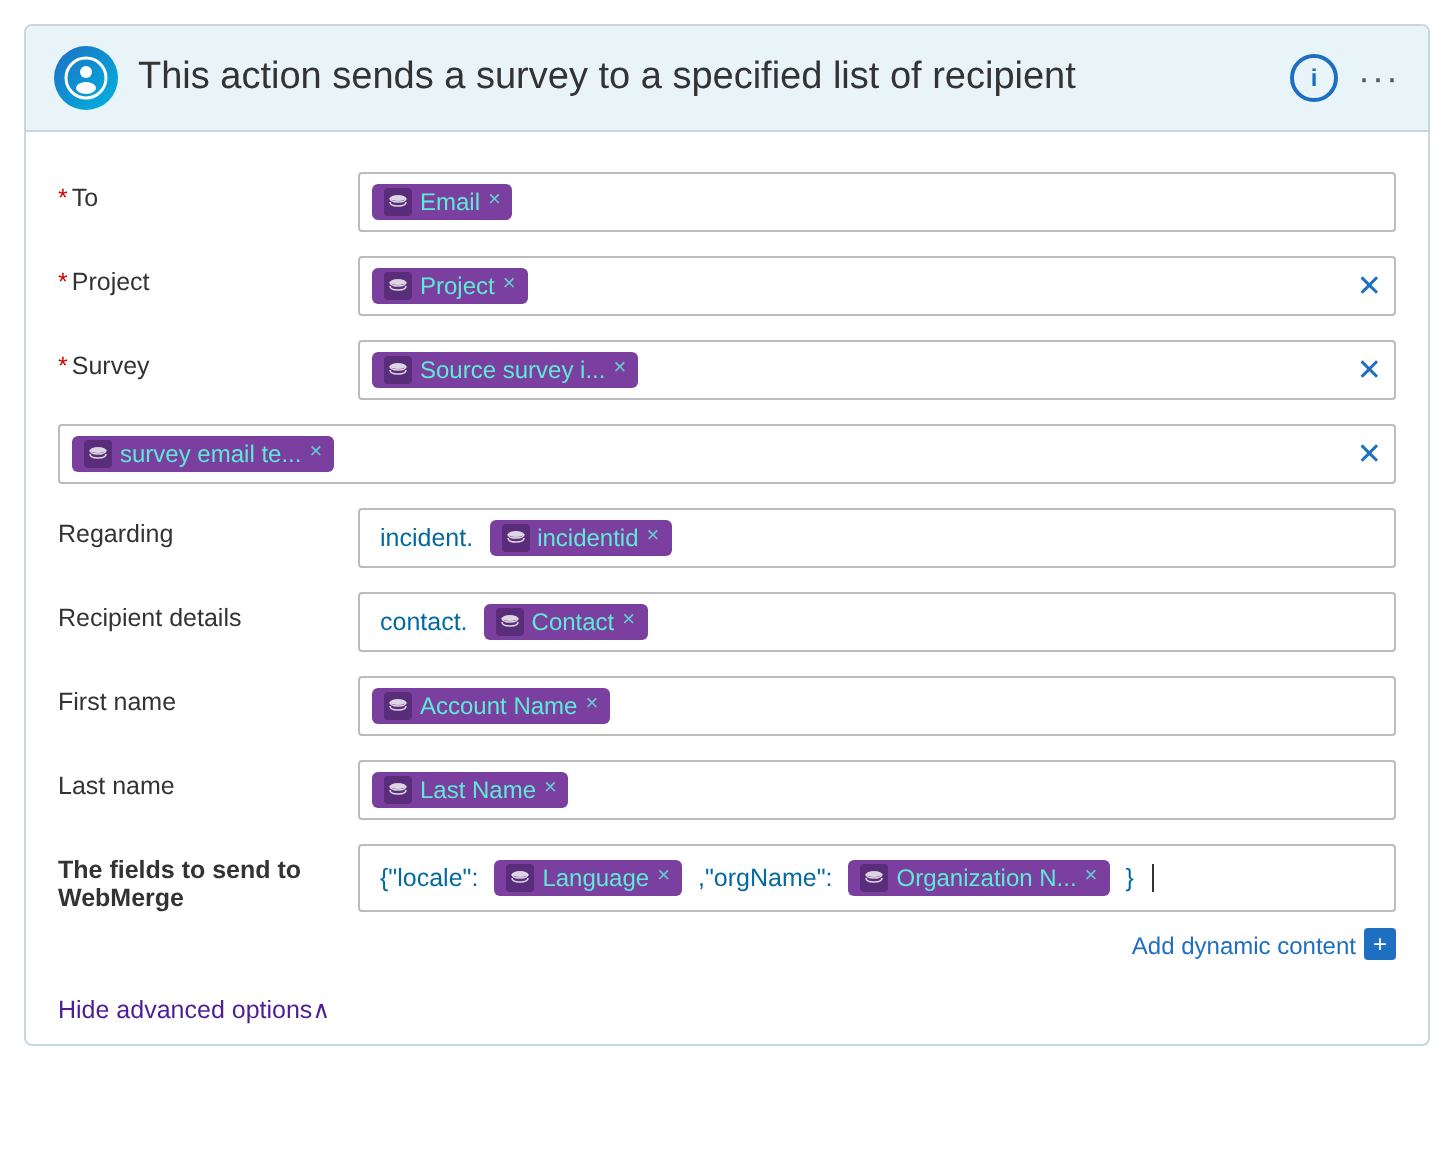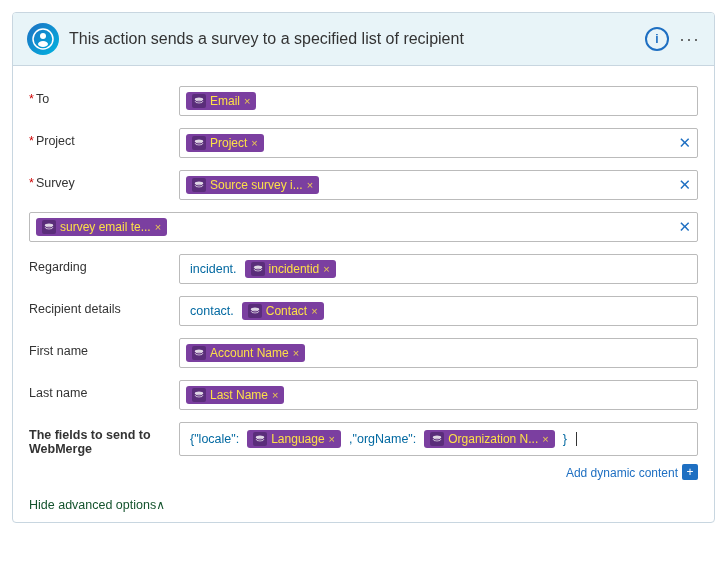--- a/index.html
+++ b/index.html
@@ -32,21 +32,21 @@
       background: linear-gradient(135deg, #1e6fc2, #00b4e0);
       display: flex;
       align-items: center;
       justify-content: center;
       color: white;
       font-size: 16px;
       flex-shrink: 0;
     }
     .card-header-title {
       flex: 1;
-      font-size: 16px;
+      font-size: 19px;
       color: #333;
     }
     .card-header-icons {
       display: flex;
       align-items: center;
       gap: 10px;
     }
     .icon-circle {
       width: 24px;
       height: 24px;
@@ -107,23 +107,23 @@
       position: absolute;
       right: 6px;
       top: 50%;
       transform: translateY(-50%);
       color: #1e6fc2;
       font-size: 15px;
       cursor: pointer;
     }
     .chip {
       display: flex;
-      align-items: center;
+      align-items: flex-start;
       background: #7b3fa0;
-      color: #fde047;
+      color: #5eead4;
       border-radius: 3px;
       padding: 2px 6px;
       font-size: 12px;
       gap: 4px;
     }
     .chip-icon {
       width: 14px;
       height: 14px;
       background: #5a2d7a;
       border-radius: 2px;
@@ -162,21 +162,21 @@
       background: #1e6fc2;
       color: white;
       display: flex;
       align-items: center;
       justify-content: center;
       font-size: 12px;
       border-radius: 2px;
     }
     .hide-advanced {
       padding: 8px 16px 10px 16px;
-      color: #14532d;
+      color: #4c1d95;
       font-size: 12.5px;
       display: flex;
       align-items: center;
       gap: 0;
       cursor: pointer;
     }
     .chevron-up {
       font-size: 12px;
     }
     .cursor-blink {

